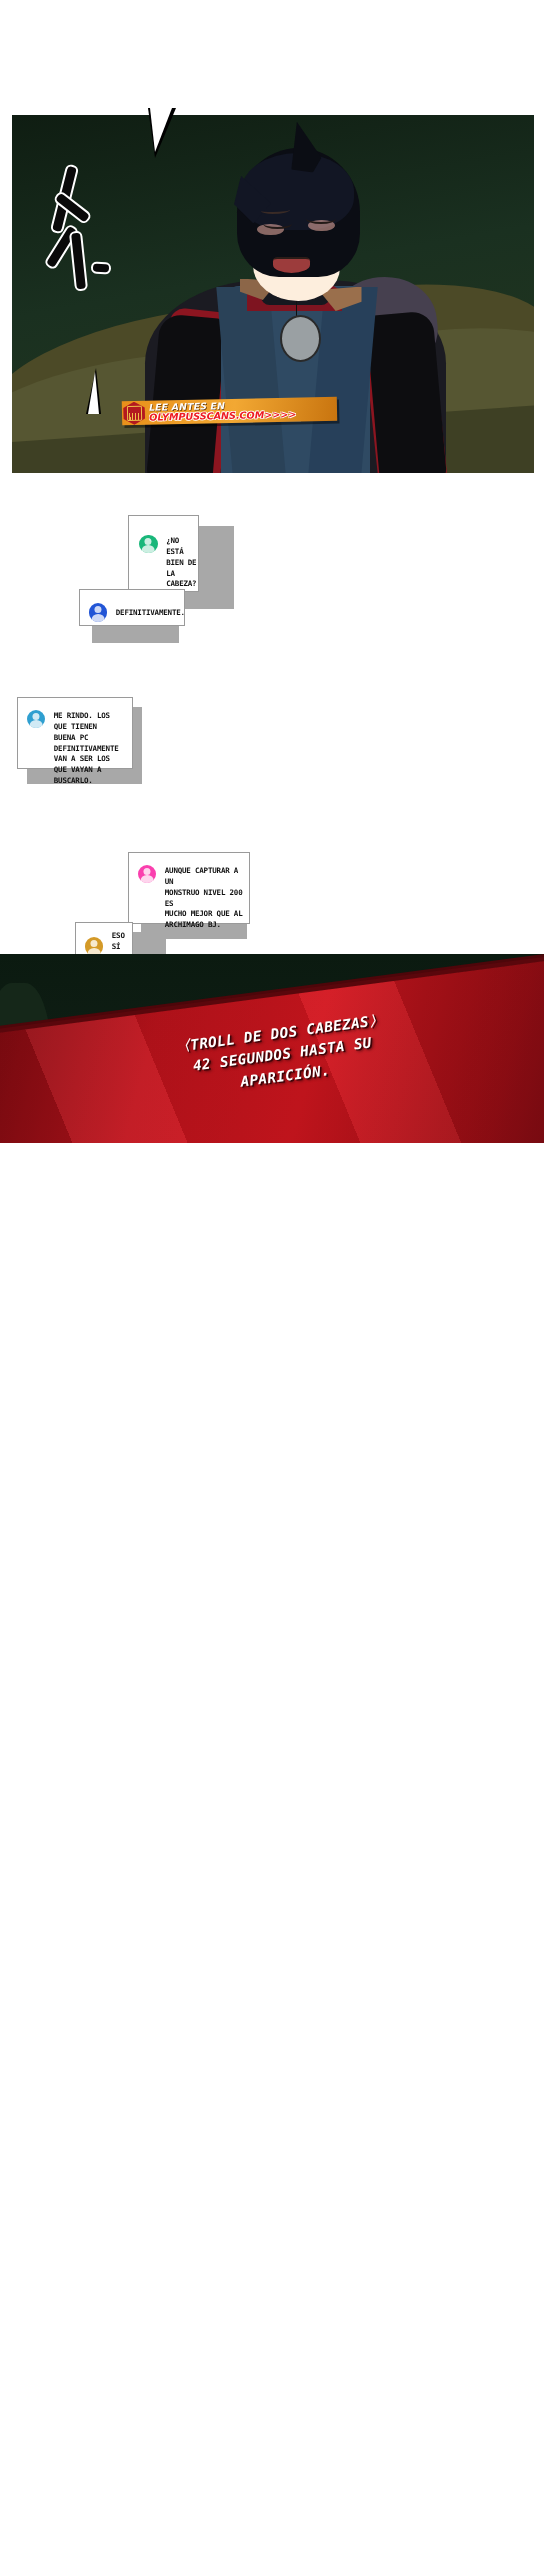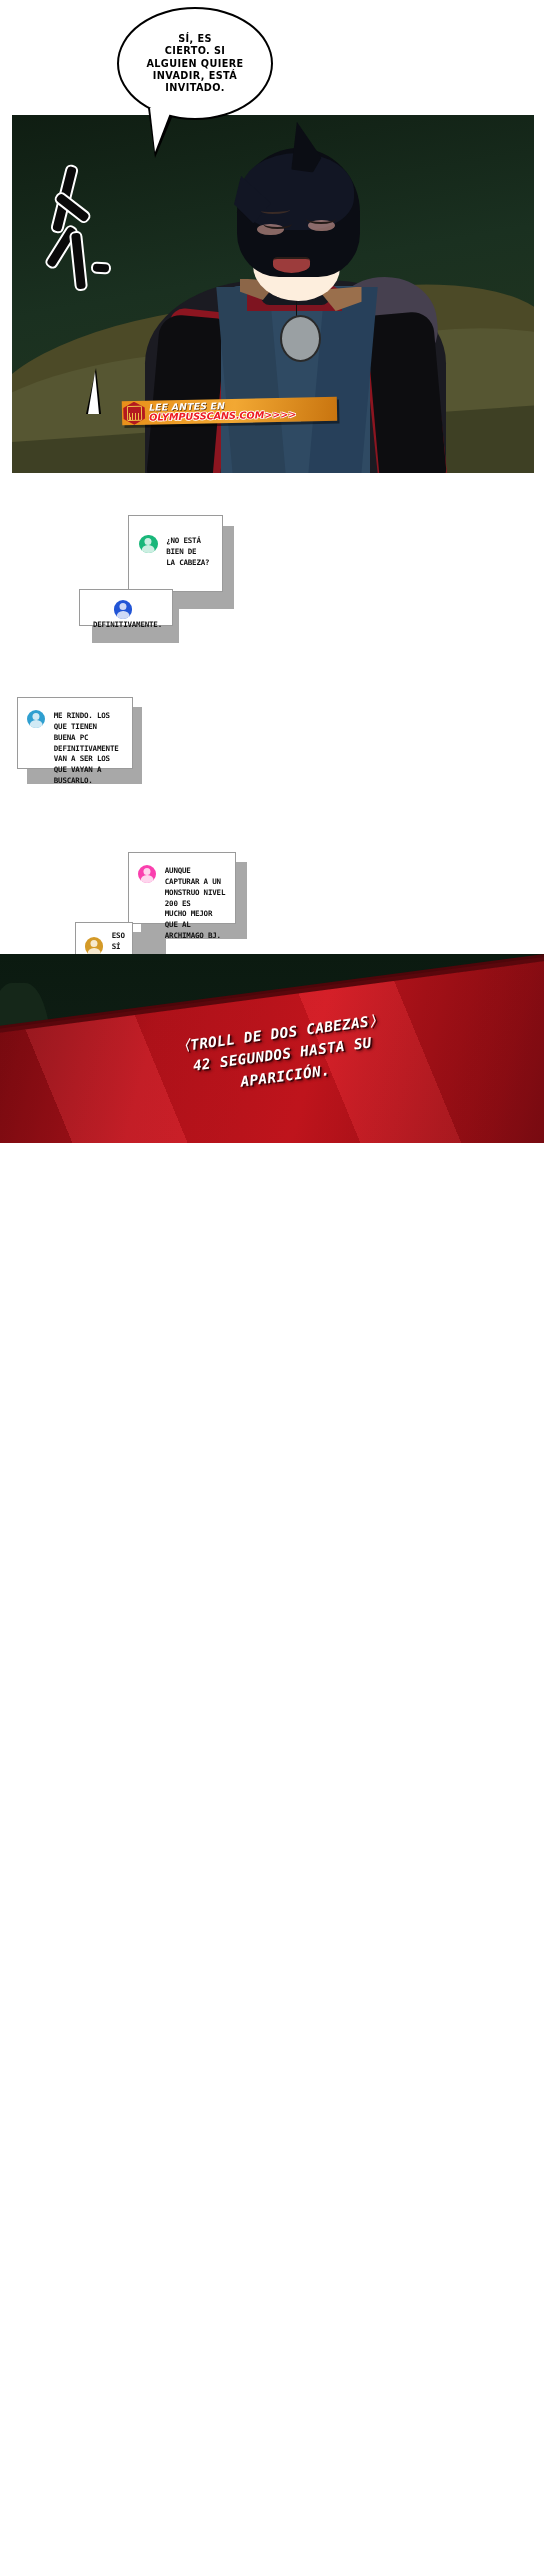--- a/index.html
+++ b/index.html
@@ -325,30 +325,30 @@
     font-size:7.5px;
     line-height:1.45;
     color:#111111;
     letter-spacing:-0.2px;
     white-space:pre-line;
     padding-top:1.4px;
   }
 
   
   #shadow-1{left:141px;top:526px;width:93px;height:83px;}
-  #card-1{left:128px;top:515px;width:95px;height:77px;padding:18.6px 7.2px 0 10px;}
+  #card-1{left:128px;top:515px;width:71px;height:77px;padding:18.6px 7.2px 0 10px;}
 
   #shadow-2{left:92px;top:601px;width:87px;height:42px;}
-  #card-2{left:79px;top:589px;width:94px;height:37px;padding:10px 5.7px 0 8.6px;align-items:center;flex-direction:column;}
+  #card-2{left:79px;top:589px;width:106px;height:37px;padding:10px 5.7px 0 8.6px;align-items:center;}
 
   #shadow-3{left:27px;top:707px;width:115px;height:77px;}
   #card-3{left:17px;top:697px;width:116px;height:72px;padding:11.5px 5.7px 0 8.6px;justify-content:center;}
 
   #shadow-4{left:141px;top:862px;width:106px;height:77px;}
-  #card-4{left:128px;top:852px;width:108px;height:72px;padding:11.5px 5.7px 0 8.6px;}
+  #card-4{left:128px;top:852px;width:122px;height:72px;padding:11.5px 5.7px 0 8.6px;}
 
   #shadow-5{left:86px;top:932px;width:80px;height:43px;}
   #card-5{left:75px;top:922px;width:58px;height:39px;padding:10px 5.7px 0 8.6px;align-items:center;}
 
   
   #final-panel{
     position:absolute;left:0;top:954px;width:545px;height:189px;
     overflow:hidden;z-index:30;background:#0a1a10;
   }
   #final-bg-dark{
@@ -451,27 +451,20 @@
       <div class="seal-inner">
         <div class="pillars"></div>
       </div>
     </div>
     <div id="wm-text">
       <div id="wm-line1">LEE ANTES EN</div>
       <div id="wm-line2">OLYMPUSSCANS.COM&gt;&gt;&gt;&gt;</div>
     </div>
   </div>
 
-  <div class="bubble" id="bubble-top">
-    <div class="btxt">SÍ, ES
-CIERTO. SI
-ALGUIEN QUIERE
-INVADIR, ESTÁ
-INVITADO.</div>
-  </div>
 
   <div class="tail" id="tail-bot"></div>
   <div class="tail" id="tail-bot-in"></div>
 
 
   <div class="chat-shadow" id="shadow-1"></div>
   <div class="chat-card" id="card-1">
     <div class="avatar" style="background: rgb(25, 183, 122);">
       <div class="a-head"></div>
       <div class="a-body"></div>

